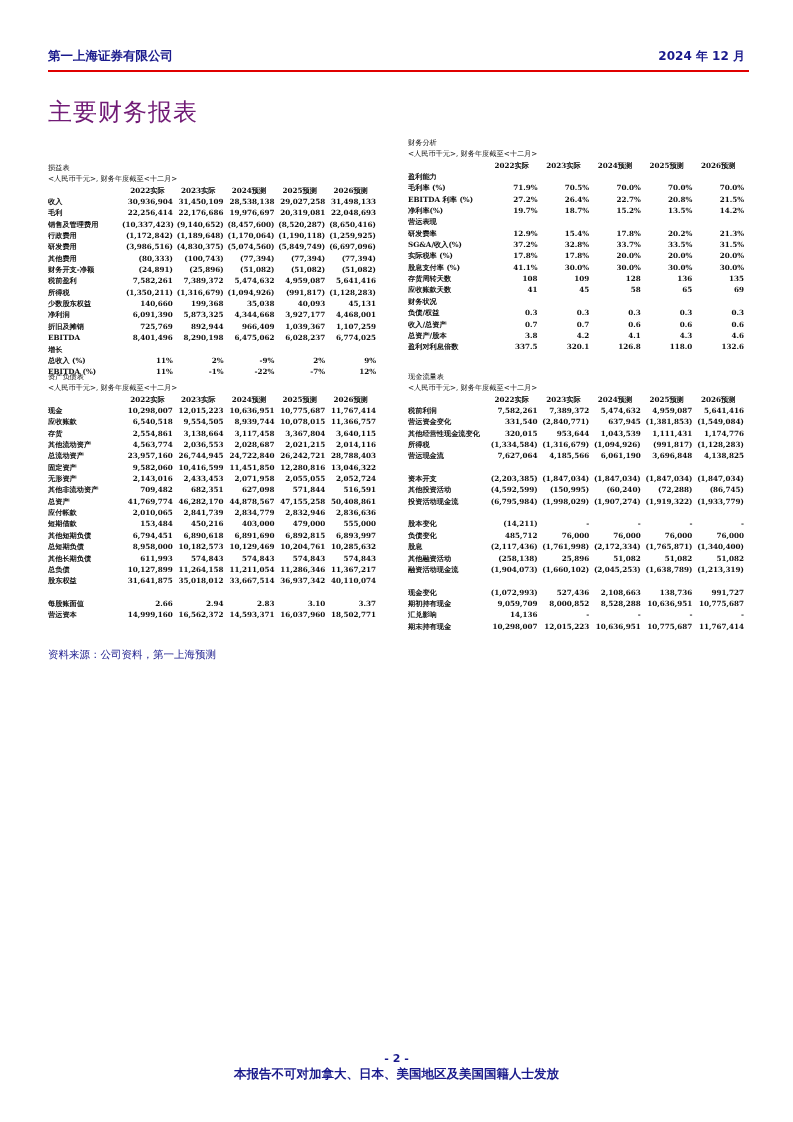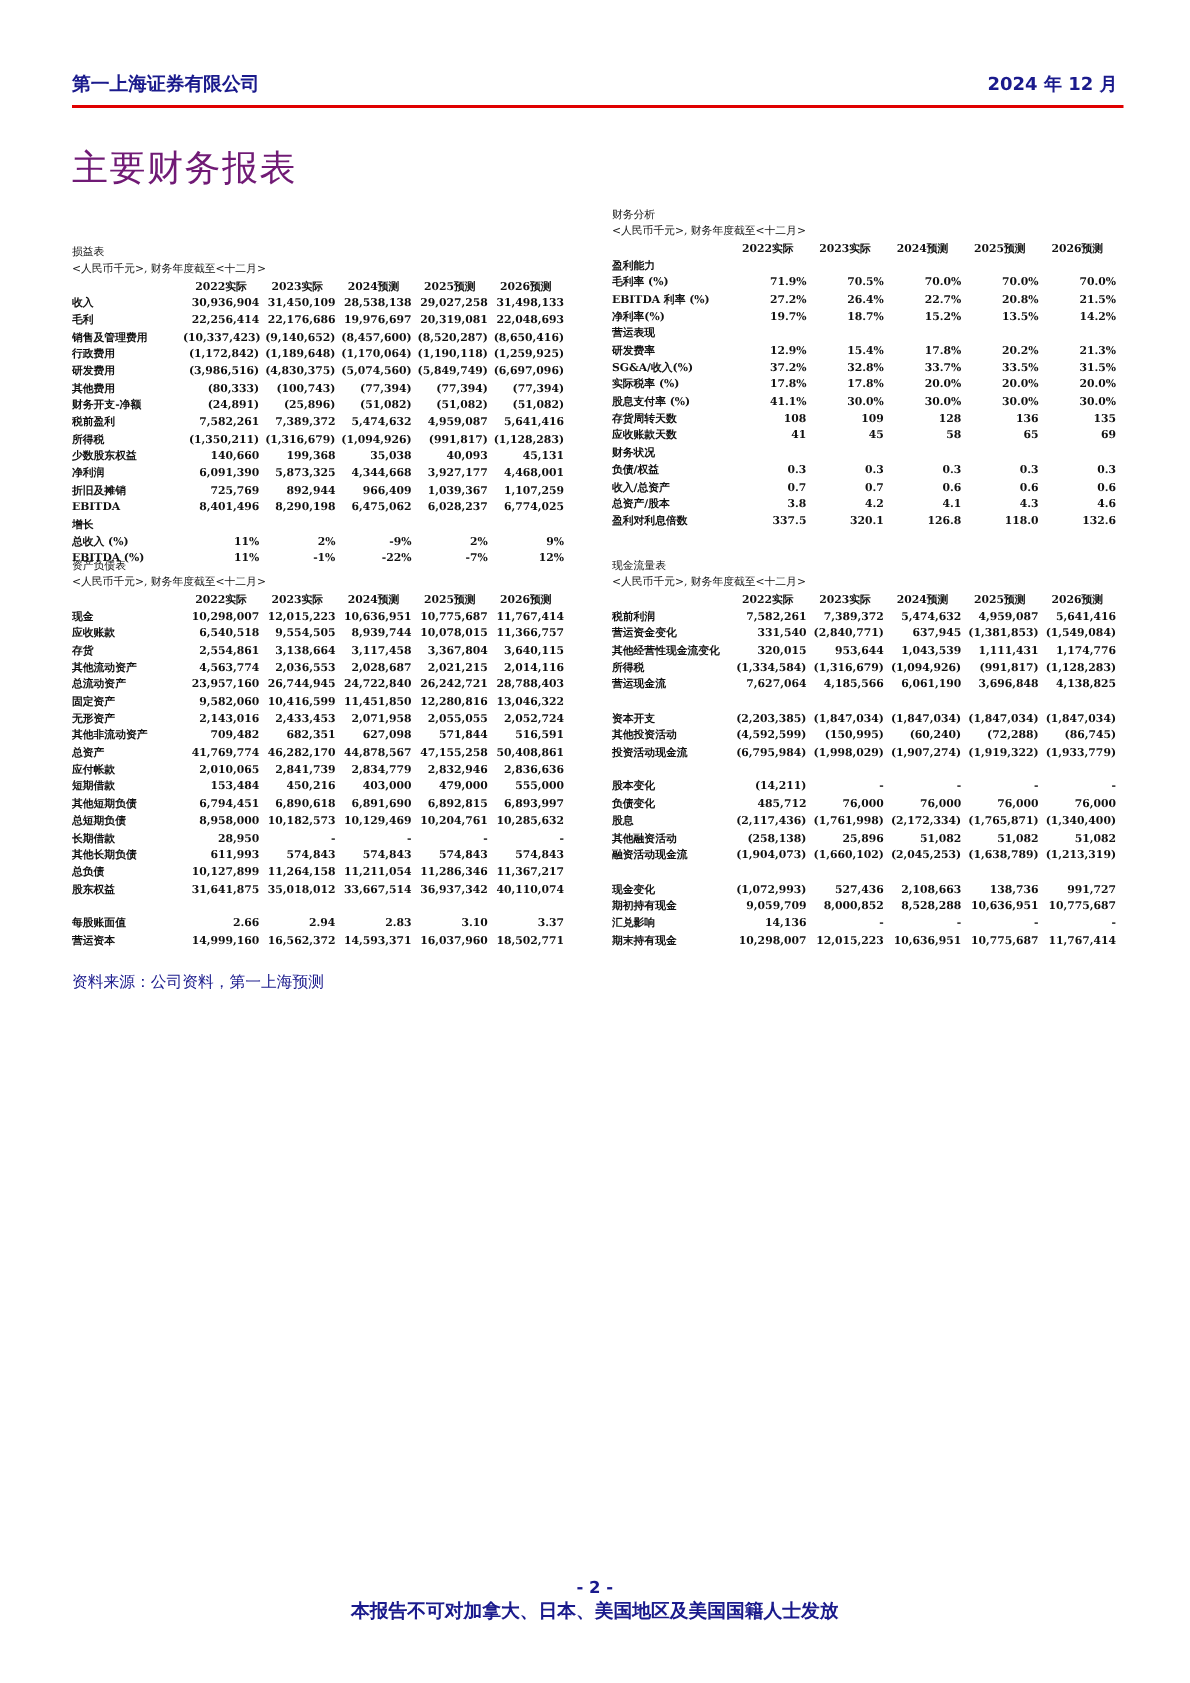--- a/index.html
+++ b/index.html
@@ -480,28 +480,20 @@
         </tr>
         <tr>
           <td class="lbl">总短期负债</td>
           <td class="num">8,958,000</td>
           <td class="num">10,182,573</td>
           <td class="num">10,129,469</td>
           <td class="num">10,204,761</td>
           <td class="num">10,285,632</td>
         </tr>
         <tr>
-          <td class="lbl">长期借款</td>
-          <td class="num">28,950</td>
-          <td class="num">-</td>
-          <td class="num">-</td>
-          <td class="num">-</td>
-          <td class="num">-</td>
-        </tr>
-        <tr>
           <td class="lbl">其他长期负债</td>
           <td class="num">611,993</td>
           <td class="num">574,843</td>
           <td class="num">574,843</td>
           <td class="num">574,843</td>
           <td class="num">574,843</td>
         </tr>
         <tr>
           <td class="lbl">总负债</td>
           <td class="num">10,127,899</td>

